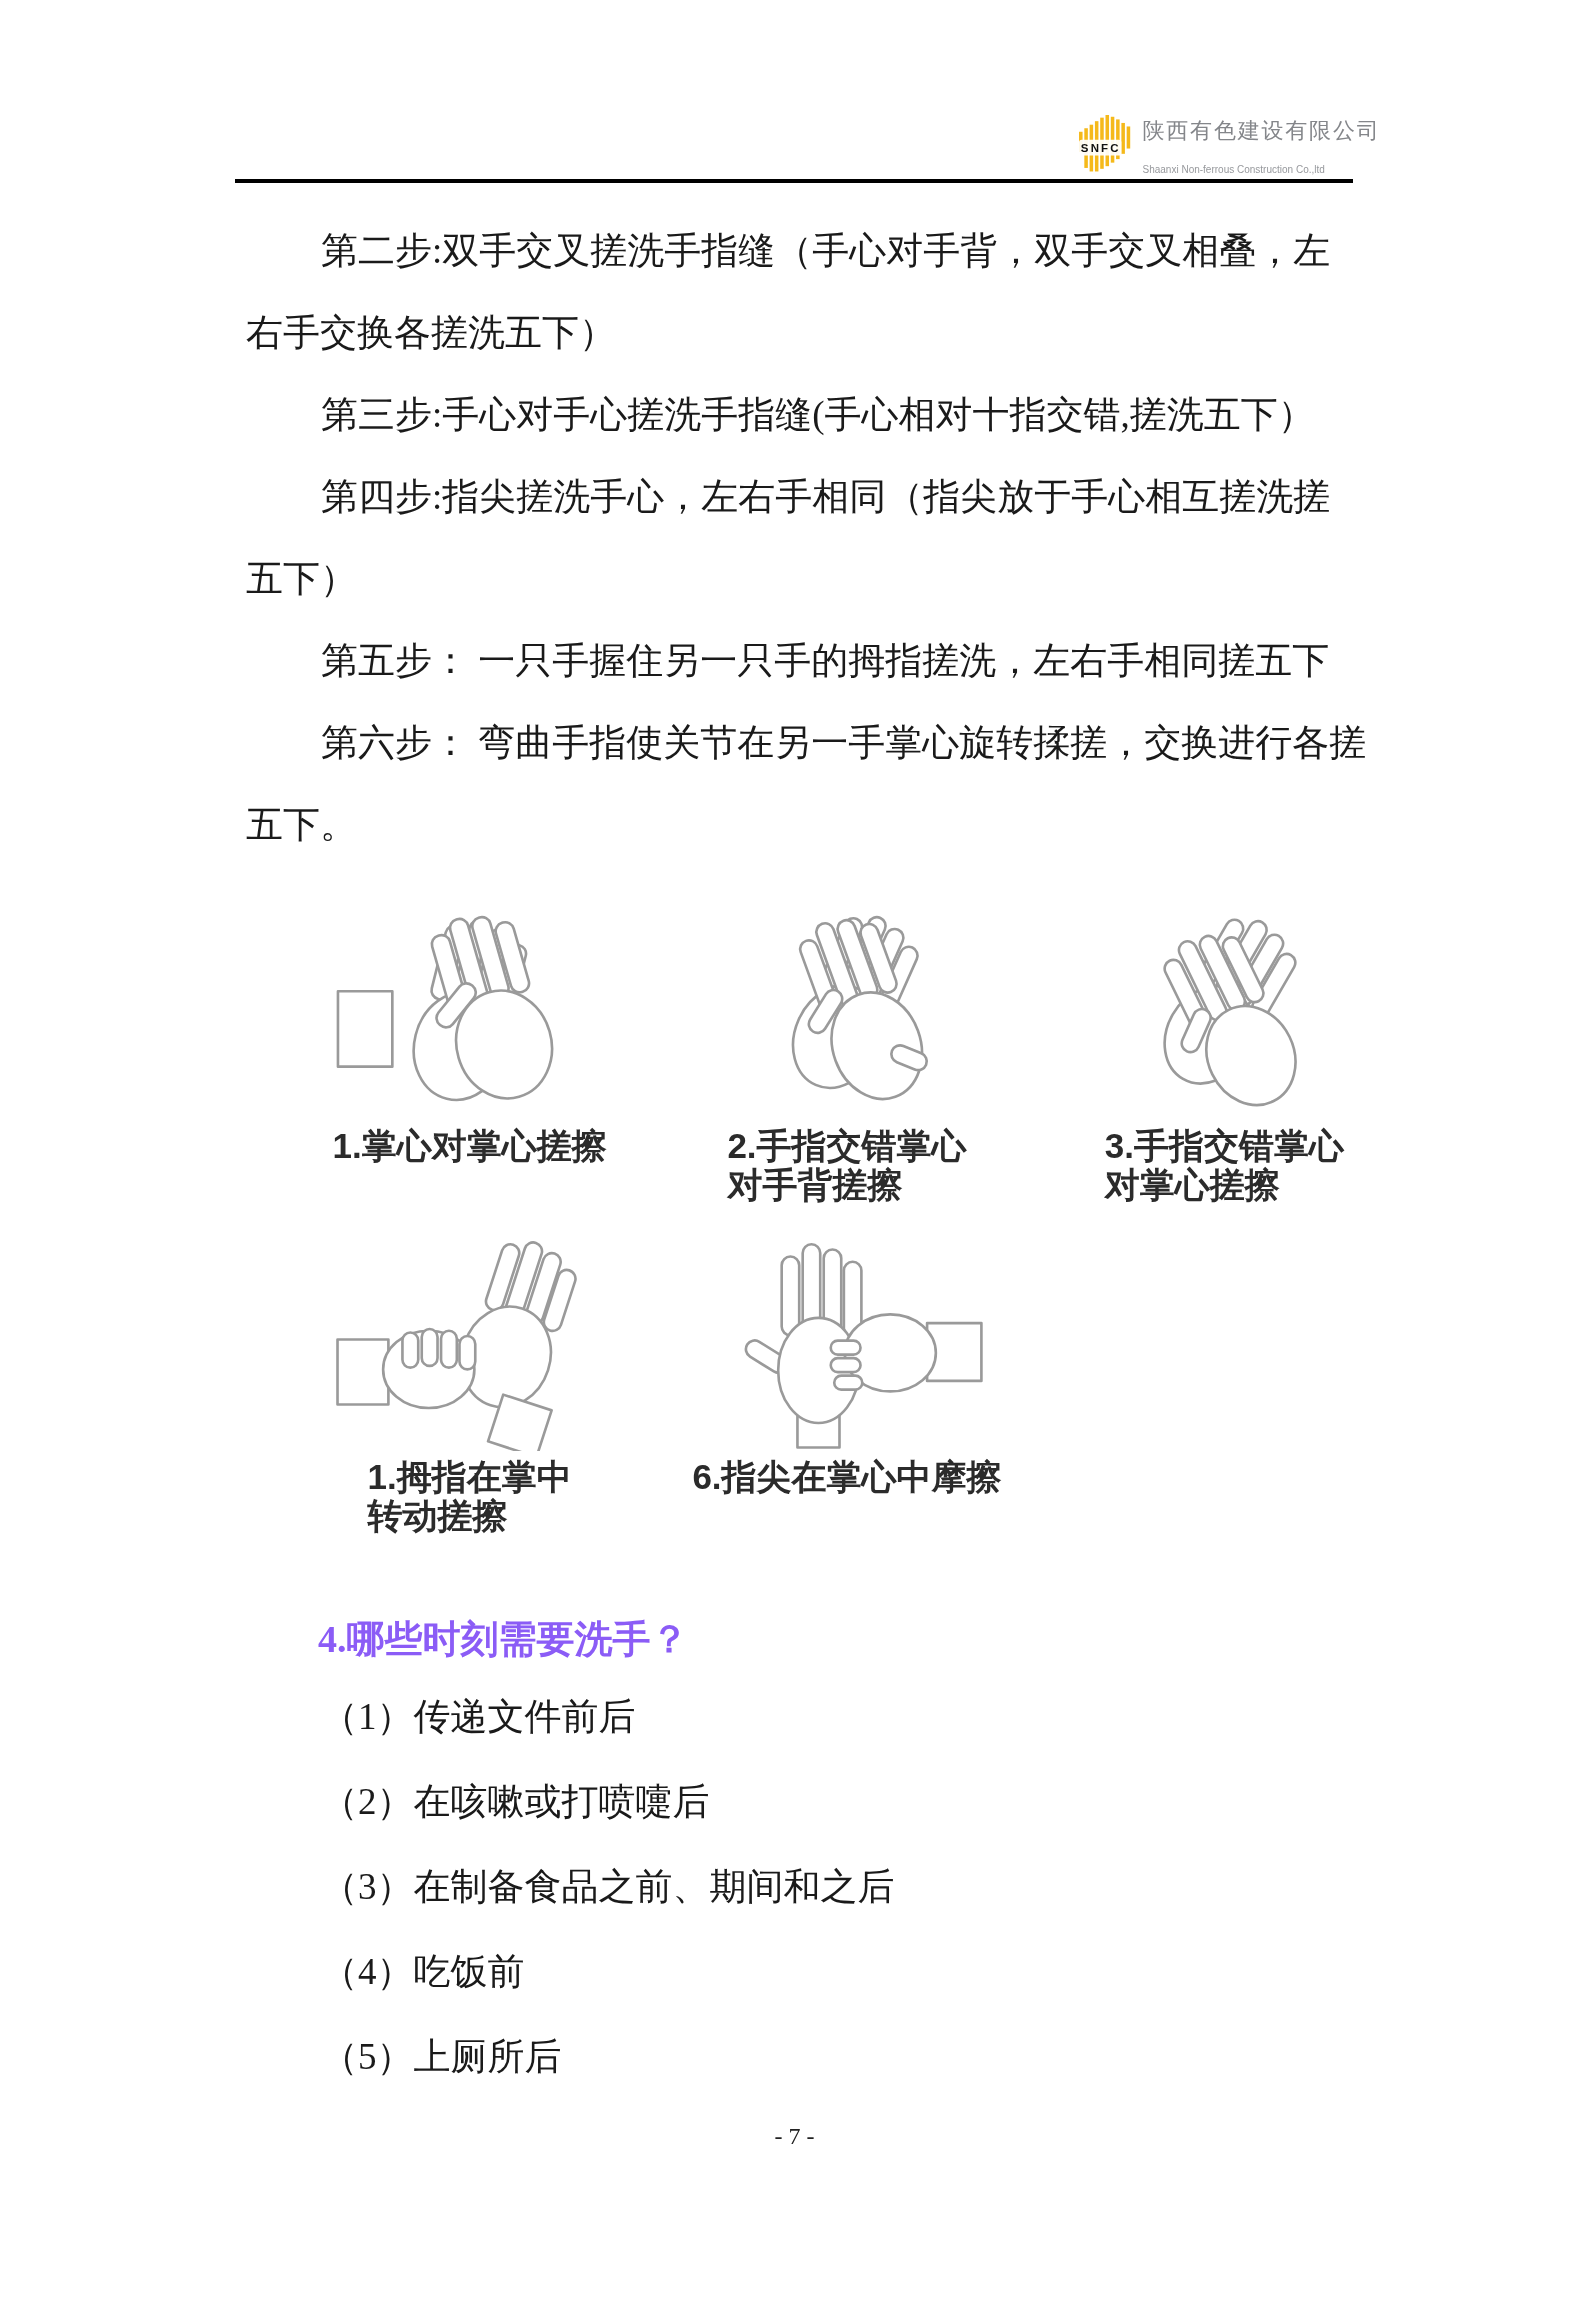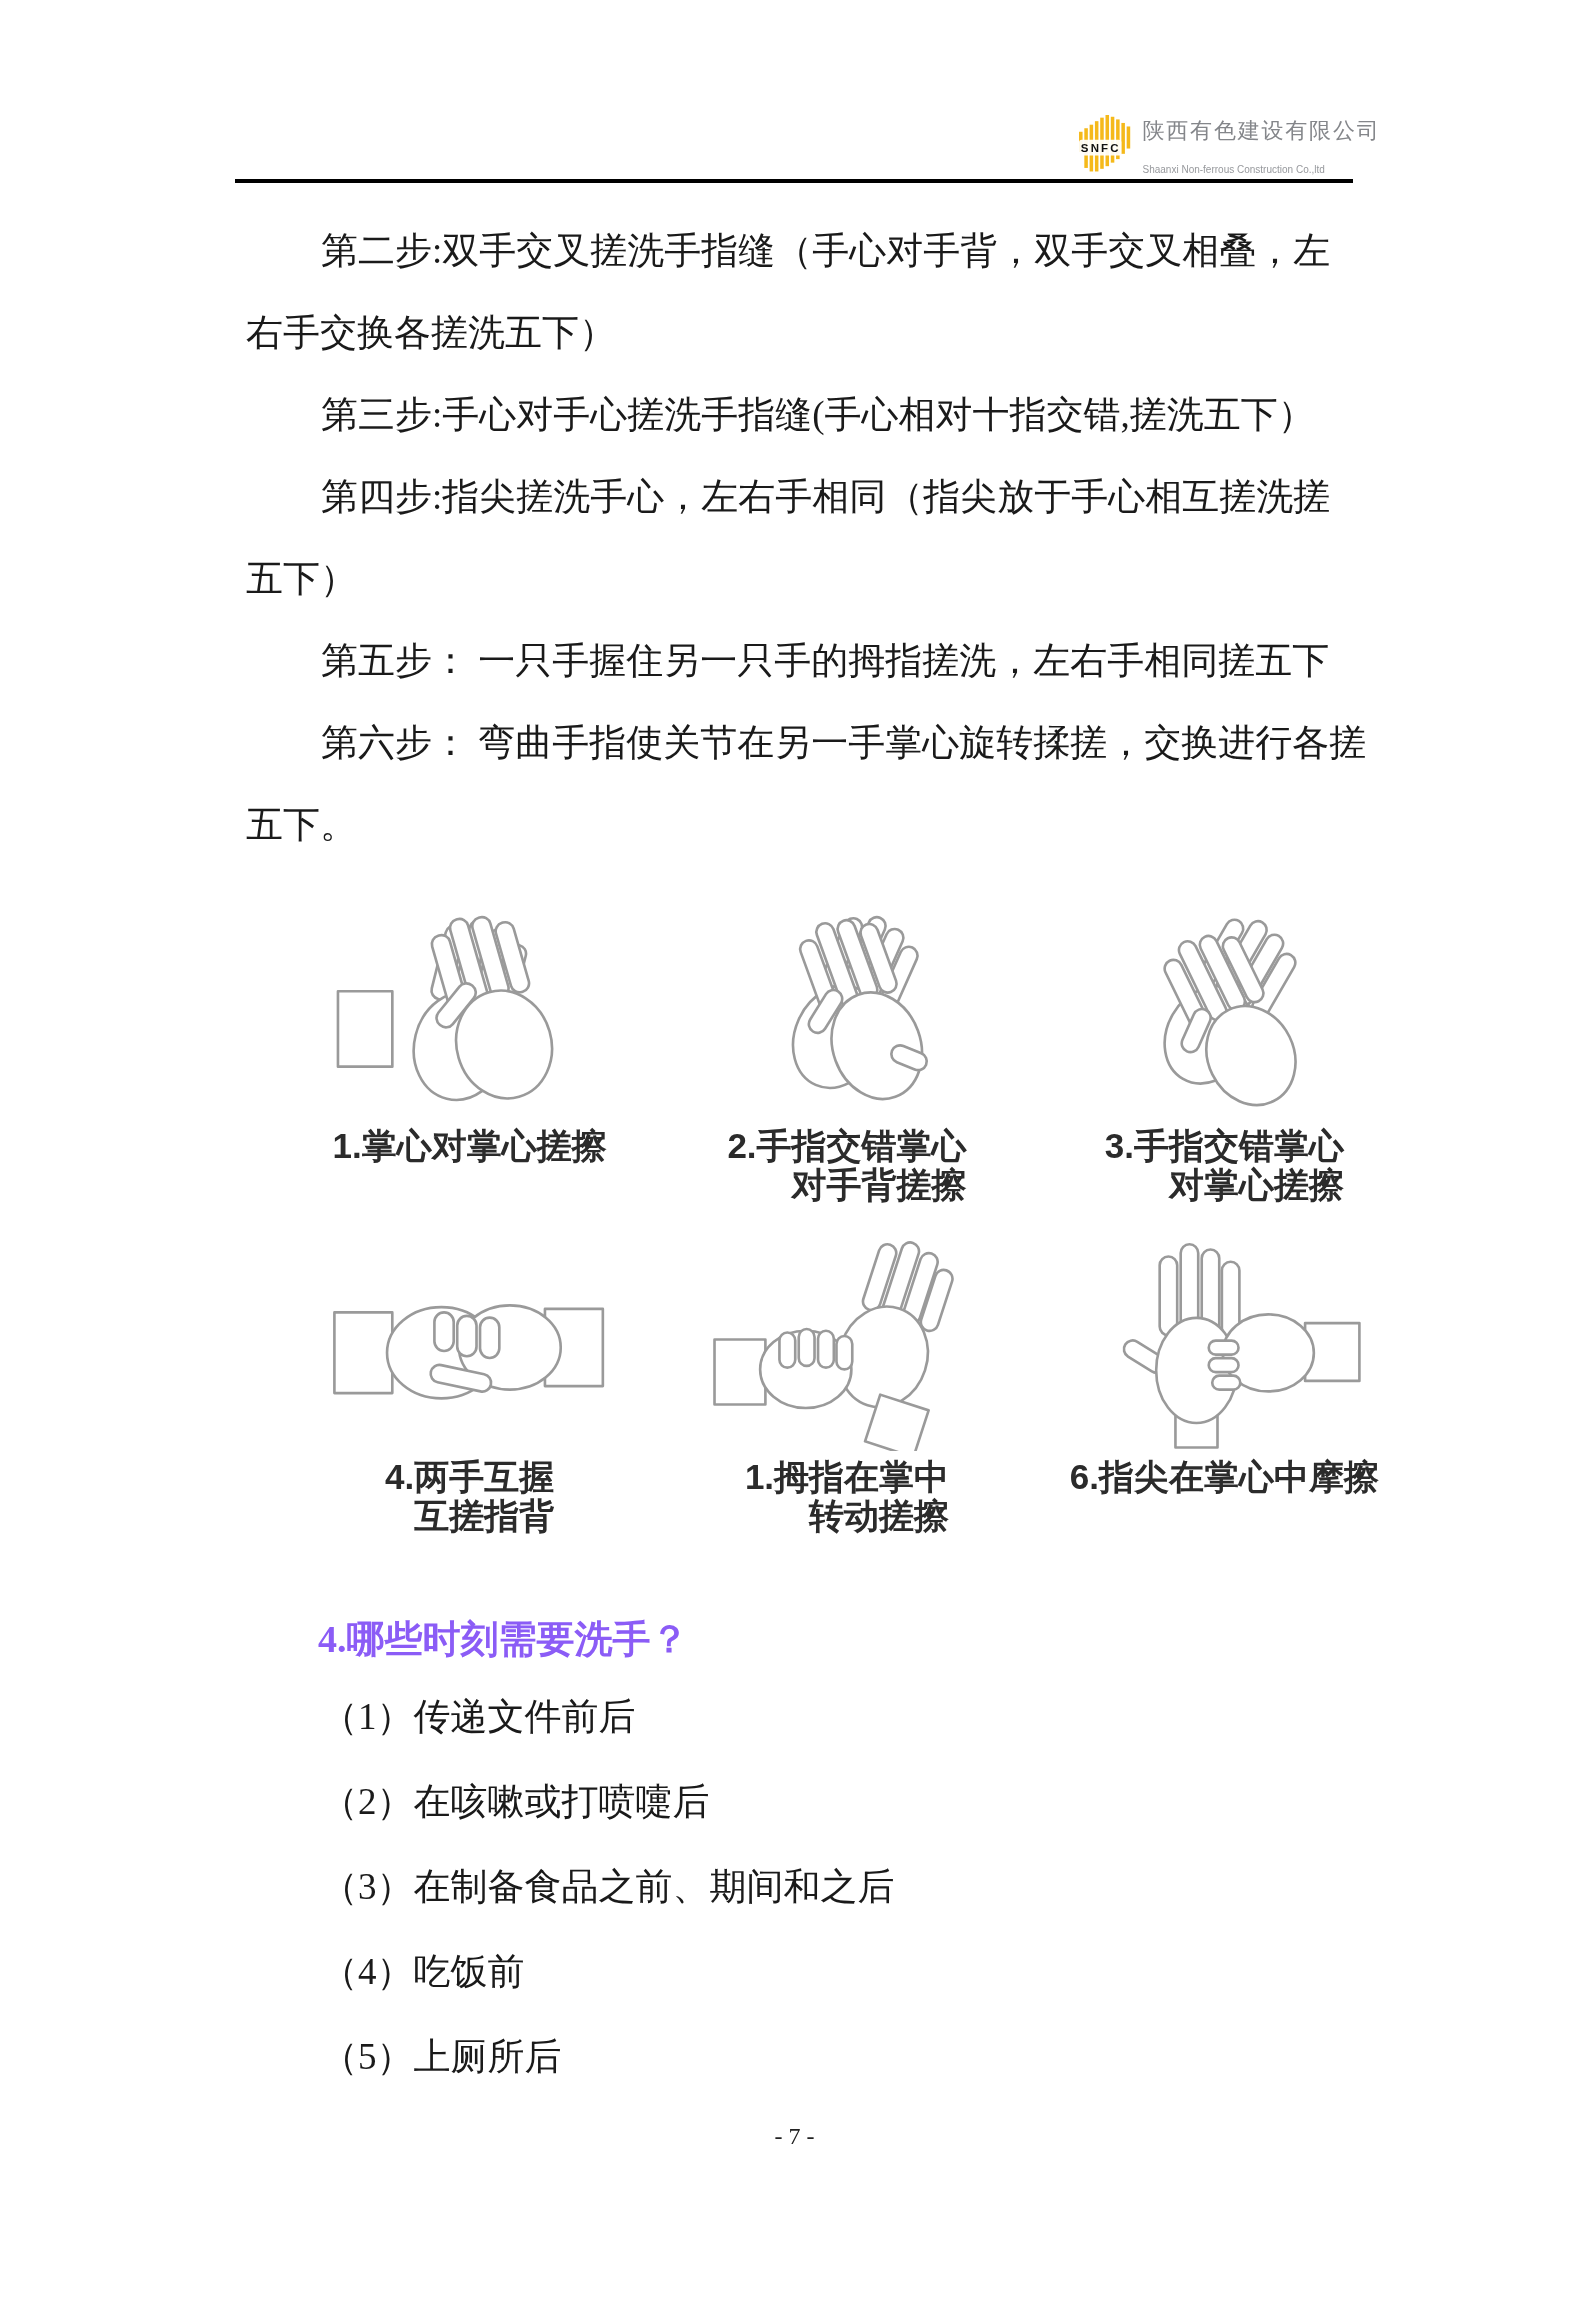--- a/index.html
+++ b/index.html
@@ -19,21 +19,21 @@
   .line{white-space:nowrap;height:82px}
   .line.indent{padding-left:75px}
   
   .figures{position:absolute;left:281px;top:877px;width:1132px;
     display:grid;grid-template-columns:1fr 1fr 1fr;row-gap:26px}
   .figure{display:flex;flex-direction:column;align-items:center}
   .figure .art{display:flex;align-items:flex-end;justify-content:center}
   .figure:nth-child(-n+3) .art{height:244px}
   .figure:nth-child(n+4) .art{height:221px}
   .cap{font-family:"Liberation Sans",sans-serif;font-weight:700;font-size:35px;line-height:39px;
-    color:#2b2b2b;text-align:right;margin-top:5.3px}
+    color:#2b2b2b;text-align:left;margin-top:5.3px}
   .hand{stroke:#9a9a9a;fill:#ffffff;stroke-width:3;stroke-linejoin:round;stroke-linecap:round}
   
   .heading{position:absolute;left:318px;top:1614px;font-size:38px;font-weight:700;color:#8b5cf6;white-space:nowrap}
   .qlist{position:absolute;left:321px;top:1674px;font-size:37px;line-height:85px;color:#1a1a1a}
   .qlist .item{white-space:nowrap;height:85px}
   
   .footer{position:absolute;left:0;top:2123px;width:100%;text-align:center;font-size:24px;color:#222}
 </style>
 </head>
 <body>
@@ -156,40 +156,20 @@
           </g>
         </g>
       </svg>
     </div>
     <div class="cap">
       <div>3.手指交错掌心</div>
       <div>对掌心搓擦</div>
     </div>
   </div>
 
-  <div class="figure">
-    <div class="art">
-      <svg width="281" height="193" viewBox="0 0 320 220">
-        <g class="hand">
-          <rect x="6" y="62" width="66" height="92"></rect>
-          <ellipse cx="128" cy="108" rx="62" ry="52"></ellipse>
-          <rect x="246" y="58" width="66" height="88"></rect>
-          <ellipse cx="206" cy="102" rx="58" ry="48"></ellipse>
-          <rect x="120" y="62" width="22" height="44" rx="11"></rect>
-          <rect x="146" y="66" width="22" height="46" rx="11"></rect>
-          <rect x="172" y="68" width="22" height="46" rx="11"></rect>
-          <rect x="118" y="120" width="70" height="20" rx="10" transform="rotate(12 118 120)"></rect>
-        </g>
-      </svg>
-    </div>
-    <div class="cap">
-      <div>4.两手互握</div>
-      <div>互搓指背</div>
-    </div>
-  </div>
 
   <div class="figure">
     <div class="art">
       <svg width="272" height="215" viewBox="0 0 310 245">
         <g class="hand">
           <g transform="rotate(18 200 120)">
             <rect x="160" y="14" width="20" height="78" rx="10"></rect>
             <rect x="184" y="4" width="20" height="88" rx="10"></rect>
             <rect x="208" y="9" width="20" height="84" rx="10"></rect>
             <rect x="230" y="22" width="20" height="72" rx="10"></rect>

